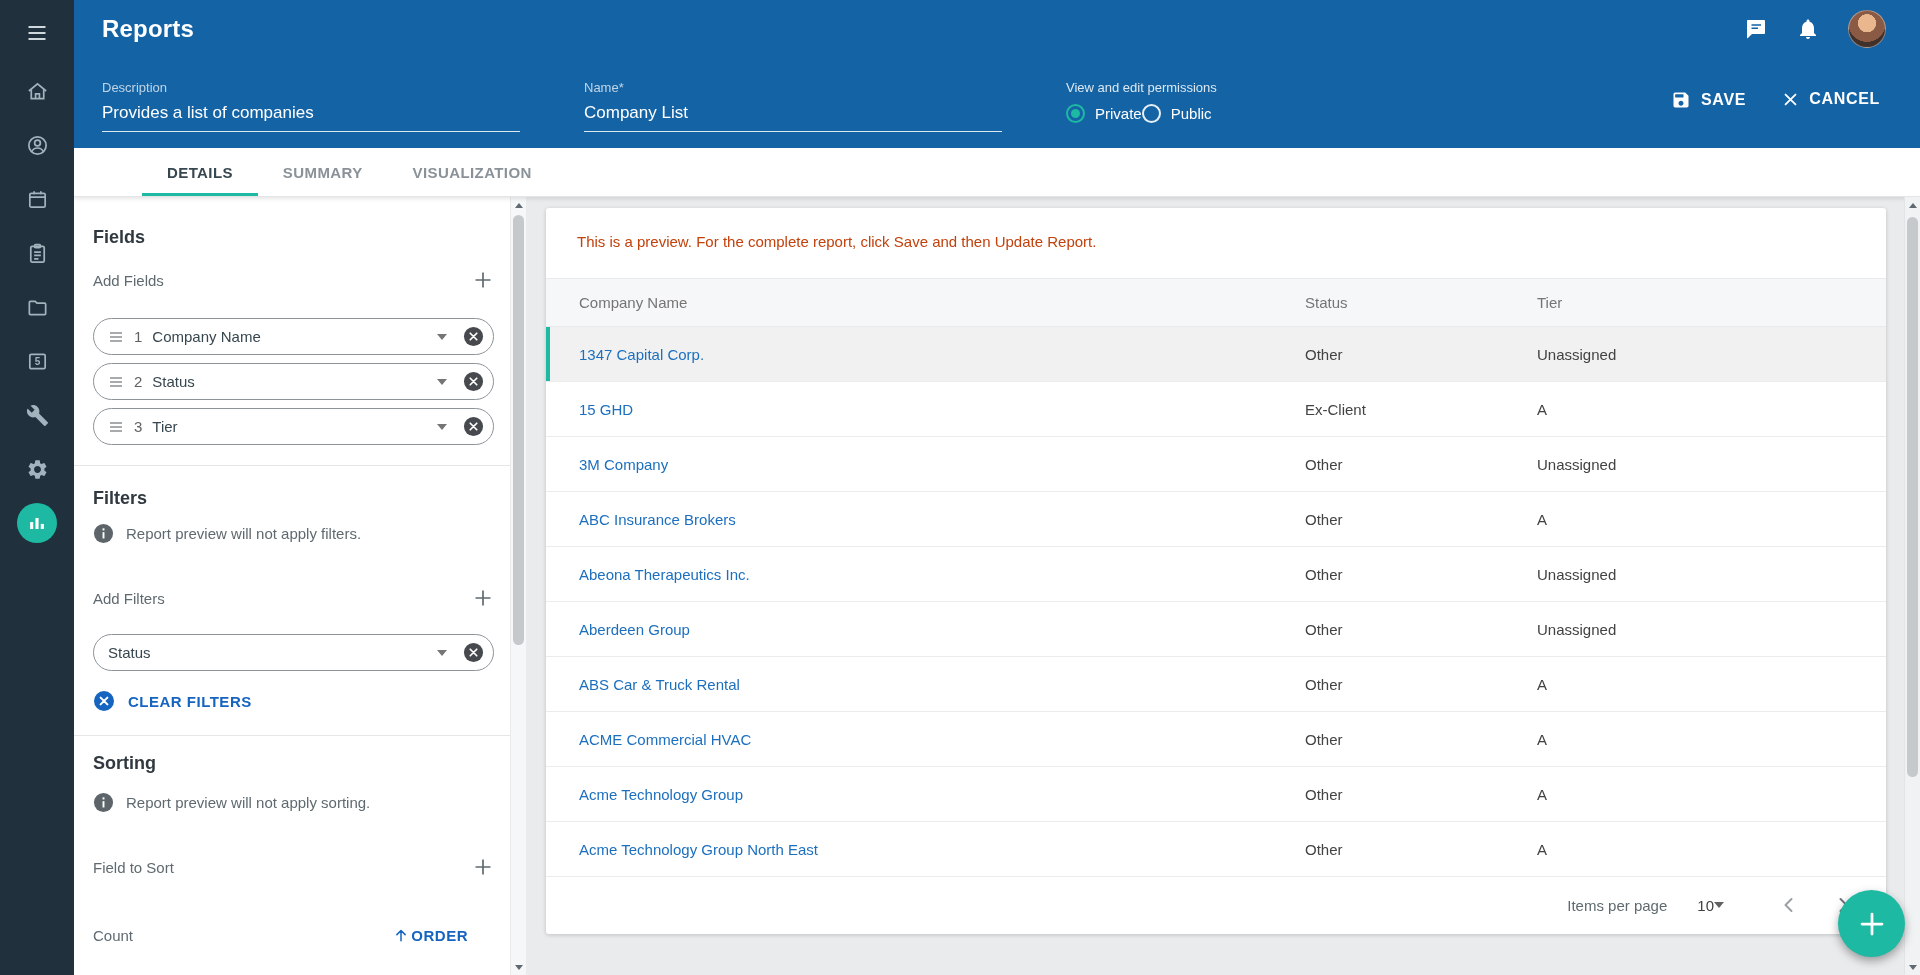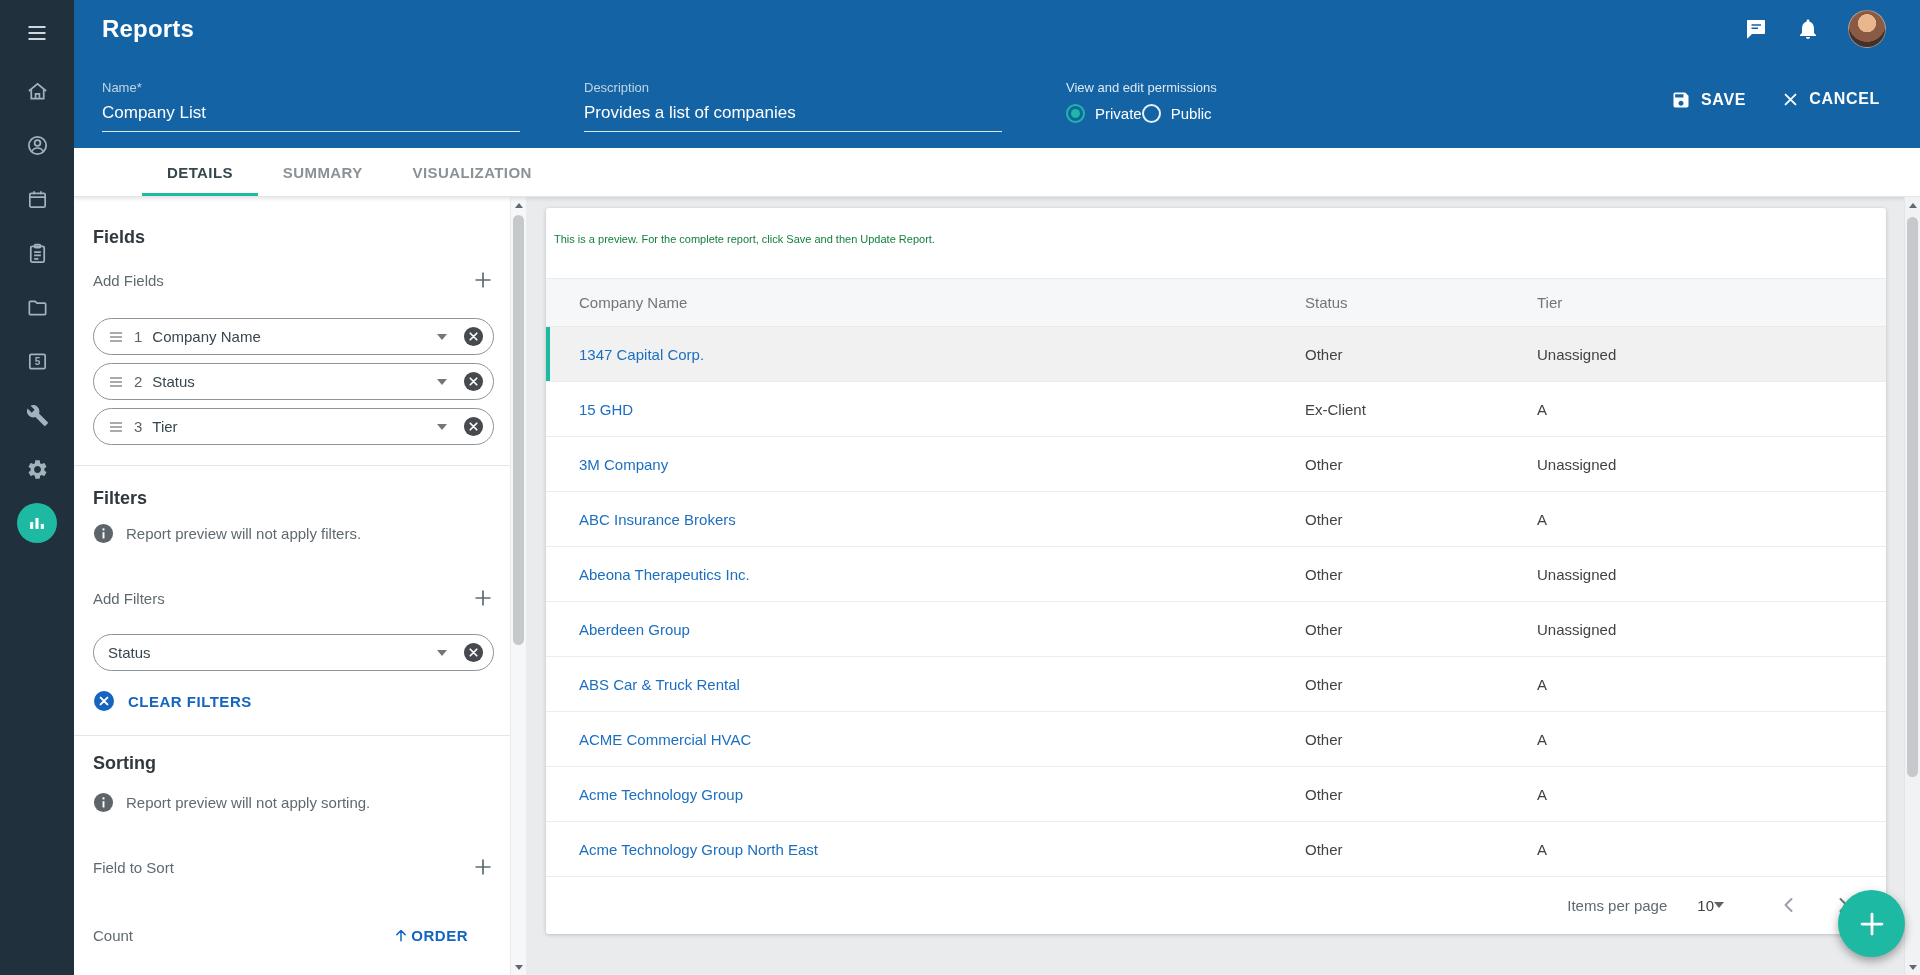--- a/index.html
+++ b/index.html
@@ -92,21 +92,21 @@
   .tri-down { width:0; height:0; border-left:4px solid transparent; border-right:4px solid transparent; border-top:5px solid #5f6a70; }
   .scroll-thumb { position: absolute; left: 2px; right: 2px; background: #c6c9cb; border-radius: 6px; cursor: pointer; }
 
   .page-scroll { position: absolute; right: 0; top: 197px; bottom: 0; width: 16px; background: #f1f2f3; border-left: 1px solid #e3e4e5; z-index: 6; }
 
   
   .preview-card {
     position: absolute; left: 546px; top: 208px; width: 1340px; height: 726px;
     background: #fff; border-radius: 3px; box-shadow: 0 1px 4px rgba(0,0,0,.18);
   }
-  .preview-notice { height: 70px; padding: 25px 8px 0; font-size: 11px; color: #15803d; }
+  .preview-notice { height: 70px; padding: 25px 31px 0; font-size: 15px; color: #c2410c; }
   .t-head { display: flex; height: 49px; align-items: center; background: #f6f7f8;
             border-top: 1px solid #e8eaec; border-bottom: 1px solid #e8eaec; color: #757575; font-size: 15px; }
   .col-company { width: 759px; padding-left: 33px; }
   .col-status { width: 232px; }
   .col-tier { flex: 1; }
   .t-row { display: flex; height: 55px; align-items: center; border-bottom: 1px solid #ececec; font-size: 15px; position: relative; cursor: pointer; }
   .t-row a { color: #1c6fbe; text-decoration: none; cursor: pointer; }
   .t-row.selected { background: #f1f1f1; }
   .t-row.selected::before { content:''; position:absolute; left:0; top:0; bottom:0; width:4px; background:#1db9a2; }
   .t-foot { display: flex; align-items: center; justify-content: flex-end; height: 56px; padding-right: 30px; color: #5f6a70; font-size: 15px; }
@@ -203,26 +203,26 @@
       <div class="icon-btn">
         <svg width="24" height="24" viewBox="0 0 24 24">
             <path fill="#ffffff" d="M12 22c1.1 0 2-.9 2-2h-4c0 1.1.9 2 2 2zm6-6v-5c0-3.07-1.63-5.64-4.5-6.32V4c0-.83-.67-1.5-1.5-1.5s-1.5.67-1.5 1.5v.68C7.64 5.36 6 7.92 6 11v5l-2 2v1h16v-1l-2-2z"></path>
           </svg>
       </div>
       <div class="avatar"></div>
     </div>
   </div>
   <div class="header-form">
     <div class="fgroup">
+      <div class="flabel">Description</div>
+      <div class="fvalue">Provides a list of companies</div>
+    </div>
+    <div class="fgroup">
       <div class="flabel">Name*</div>
       <div class="fvalue">Company List</div>
-    </div>
-    <div class="fgroup">
-      <div class="flabel">Description</div>
-      <div class="fvalue">Provides a list of companies</div>
     </div>
     <div class="perm-group">
       <div class="flabel" style="color:rgba(255,255,255,.85);">View and edit permissions</div>
       <div class="perm-options">
         <div class="radio">
           <span class="radio-circle selected"></span>
           <span>Private</span>
         </div>
         <div class="radio">
           <span class="radio-circle"></span>

